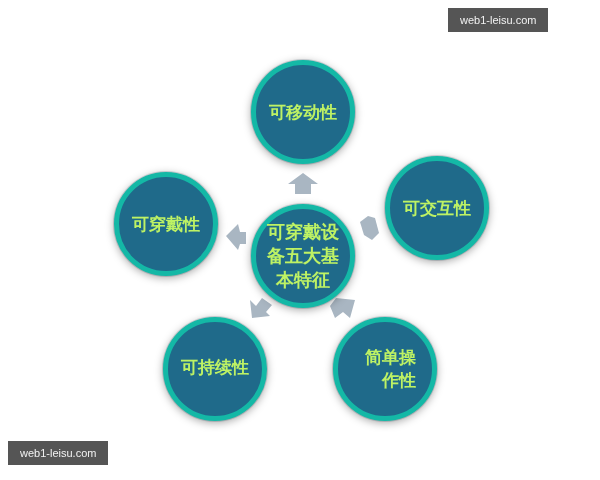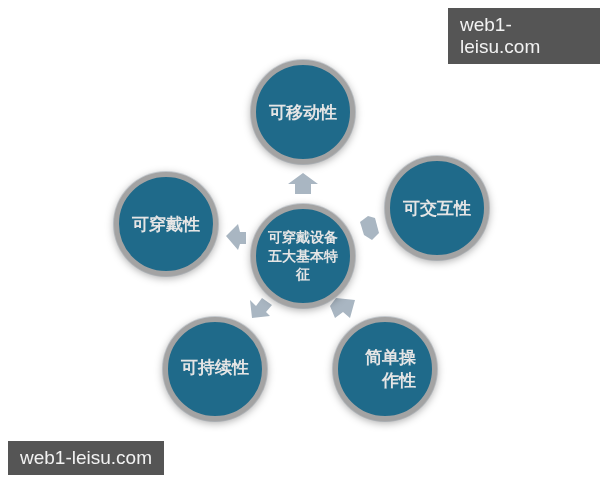--- a/index.html
+++ b/index.html
@@ -1,27 +1,27 @@
 <!DOCTYPE html>
 <html><head>
 <meta charset="utf-8">
 <style>
   html, body { margin:0; padding:0; }
   body { width:600px; height:480px; background:#ffffff; position:relative; overflow:hidden;
          font-family: "DejaVu Serif", "Liberation Serif", serif; }
   .node { position:absolute; border-radius:50%; background:#1f6a8a;
-          border:5px solid #a3a3a3;
+          border:5px solid #14b8a6;
           box-shadow: 0 2px 8px rgba(0,0,0,0.35), 0 0 0 1px #d8dde2;
           display:flex; align-items:center; justify-content:center; text-align:center;
-          color:#e5e5e5; font-weight:bold; box-sizing:border-box; }
+          color:#bef264; font-weight:bold; box-sizing:border-box; }
   .node span { display:block; line-height:1.35; }
   .outer { width:104px; height:104px; font-size:17px; }
-  .center { width:104px; height:104px; font-size:14px; padding:0 10px; }
+  .center { width:104px; height:104px; font-size:18px; padding:0 10px; }
   .wm { position:absolute; background:#555555; color:#f2f2f2; font-family:"Liberation Sans", sans-serif;
-        font-size:19px; padding:6px 12px; }
+        font-size:11px; padding:6px 12px; }
   svg { position:absolute; left:0; top:0; }
 </style>
 </head>
 <body>
 
 <svg width="600" height="480">
 
   <polygon points="303,173 318,184 311,184 311,194 295,194 295,184 288,184" fill="#a9b6c2"></polygon>
 
   <polygon points="375,218 379,233 372,240 364,235 360,222 368,216" fill="#a9b6c2"></polygon>

